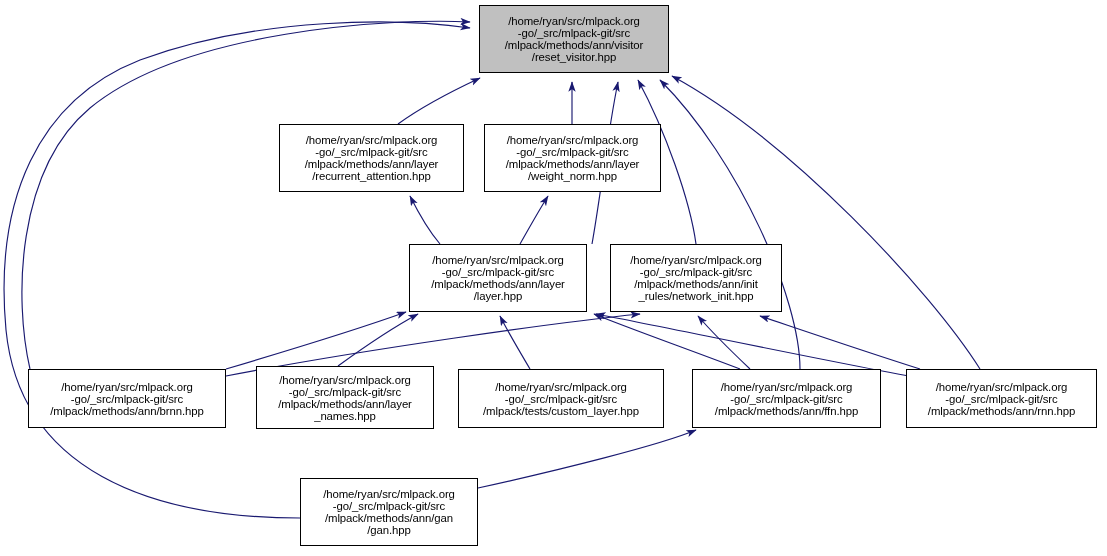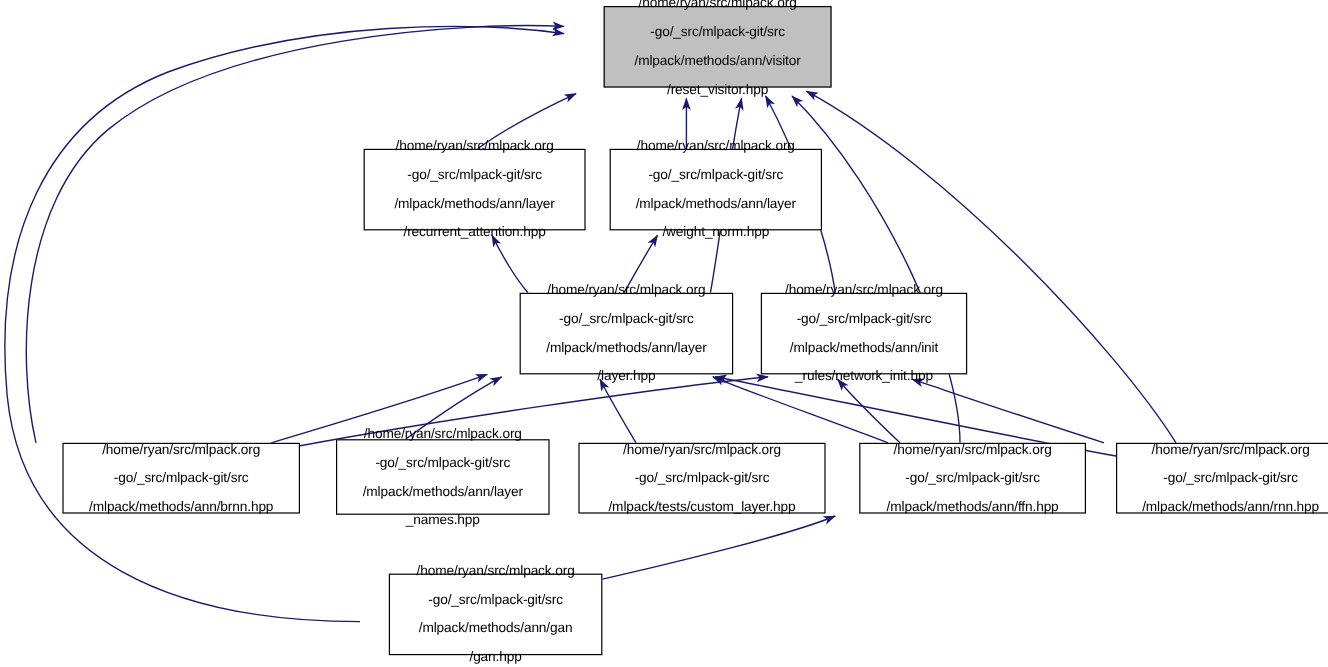--- a/index.html
+++ b/index.html
@@ -22,29 +22,28 @@
     height: 556px;
     pointer-events: none;
   }
   .node {
     position: absolute;
     box-sizing: border-box;
     border: 1px solid #000000;
     background: #ffffff;
     color: #000000;
     font-size: 11.4px;
-    line-height: 24px;
+    line-height: 12px;
     text-align: center;
     display: flex;
     flex-direction: column;
     justify-content: center;
     align-items: center;
     white-space: pre-line;
     letter-spacing: -0.1px;
-    margin-left: 24px;
   }
   .node.root {
     background: #c0c0c0;
     border: 1px solid #000000;
   }
   .node .label {
     display: block;
     width: 100%;
     padding: 0 2px;
     box-sizing: border-box;

